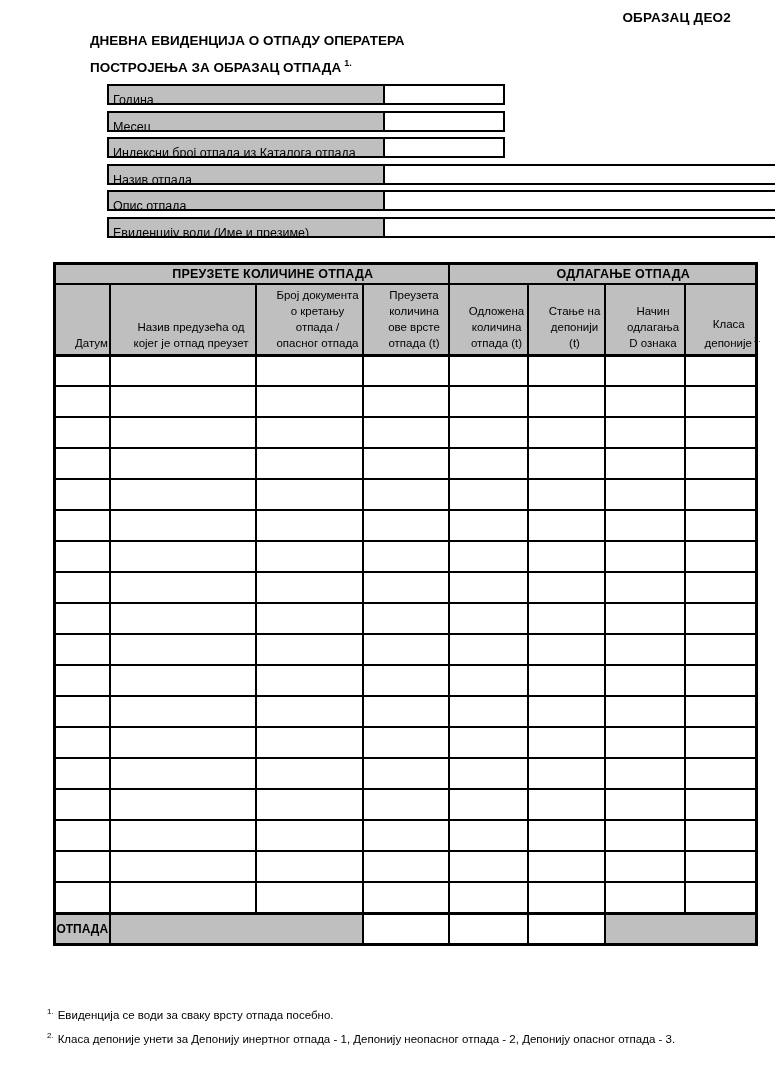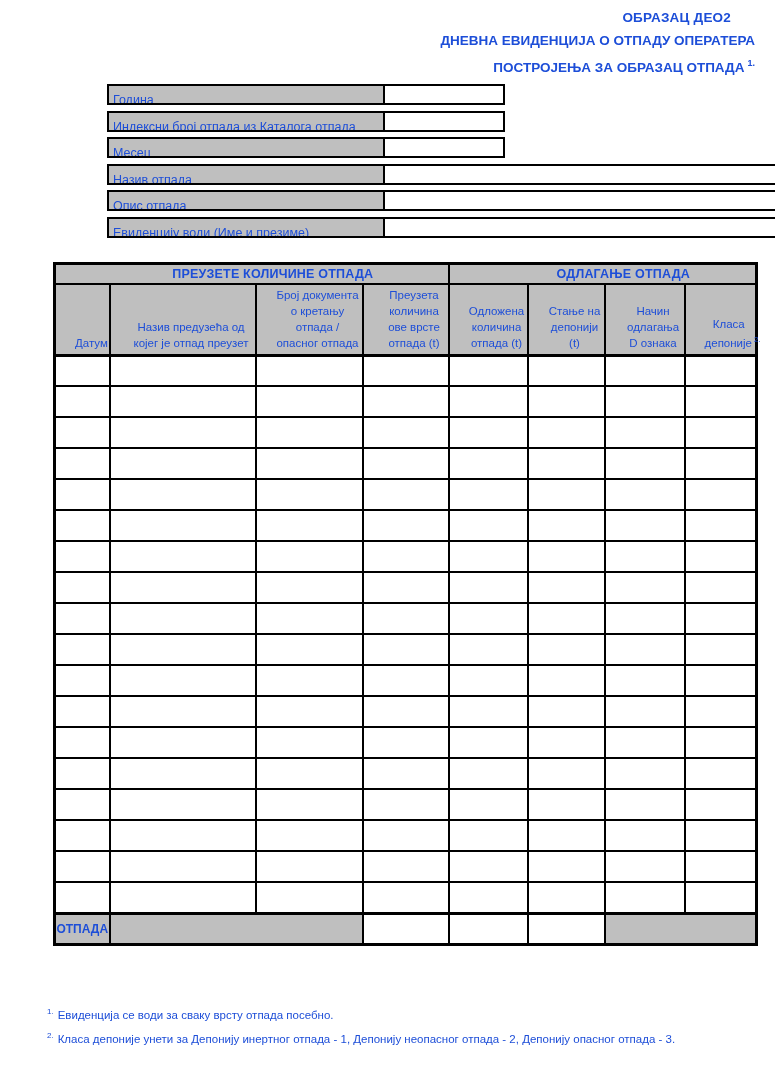--- a/index.html
+++ b/index.html
@@ -7,33 +7,33 @@
     --border:#000000;
     --page-bg:#ffffff;
   }
   *{box-sizing:border-box;}
   html,body{margin:0;padding:0;background:#e8e8e8;}
   .page{
     position:relative;
     width:775px;height:1068px;
     background:var(--page-bg);
     font-family:"Liberation Sans",sans-serif;
-    color:#1d4ed8;
+    color:#000000;
     margin:0 auto;
     overflow:hidden;
   }
   
   .form-code{
     position:absolute;top:10px;right:44px;
     font-size:13.5px;font-weight:bold;letter-spacing:.2px;
   }
   
   .title-block{
     position:absolute;top:30px;left:90px;width:665px;
-    text-align:right;font-weight:bold;font-size:13.5px;line-height:22px;
+    text-align:left;font-weight:bold;font-size:13.5px;line-height:22px;
   }
   .title-block sup{font-size:9px;margin-left:3px;}
   
   .fields{position:absolute;top:84px;left:107px;width:605px;}
   .field-row{
     display:flex;height:21px;margin-bottom:5.5px;
     border:2px solid var(--border);background:#fff;width:708px;
   }
   .field-row.narrow{width:398px;}
   .field-label{
@@ -85,25 +85,25 @@
     <div>ДНЕВНА ЕВИДЕНЦИЈА О ОТПАДУ ОПЕРАТЕРА</div>
     <div><span>ПОСТРОЈЕЊА ЗА ОБРАЗАЦ ОТПАДА</span><sup>1.</sup></div>
   </div>
 
   <div class="fields">
     <div class="field-row narrow">
       <div class="field-label">Година</div>
       <div class="field-input"></div>
     </div>
     <div class="field-row narrow">
+      <div class="field-label">Месец</div>
+      <div class="field-input"></div>
+    </div>
+    <div class="field-row narrow">
       <div class="field-label">Индексни број отпада из Каталога отпада</div>
-      <div class="field-input"></div>
-    </div>
-    <div class="field-row narrow">
-      <div class="field-label">Месец</div>
       <div class="field-input"></div>
     </div>
     <div class="field-row">
       <div class="field-label">Назив отпада</div>
       <div class="field-input"></div>
     </div>
     <div class="field-row">
       <div class="field-label">Опис отпада</div>
       <div class="field-input"></div>
     </div>

